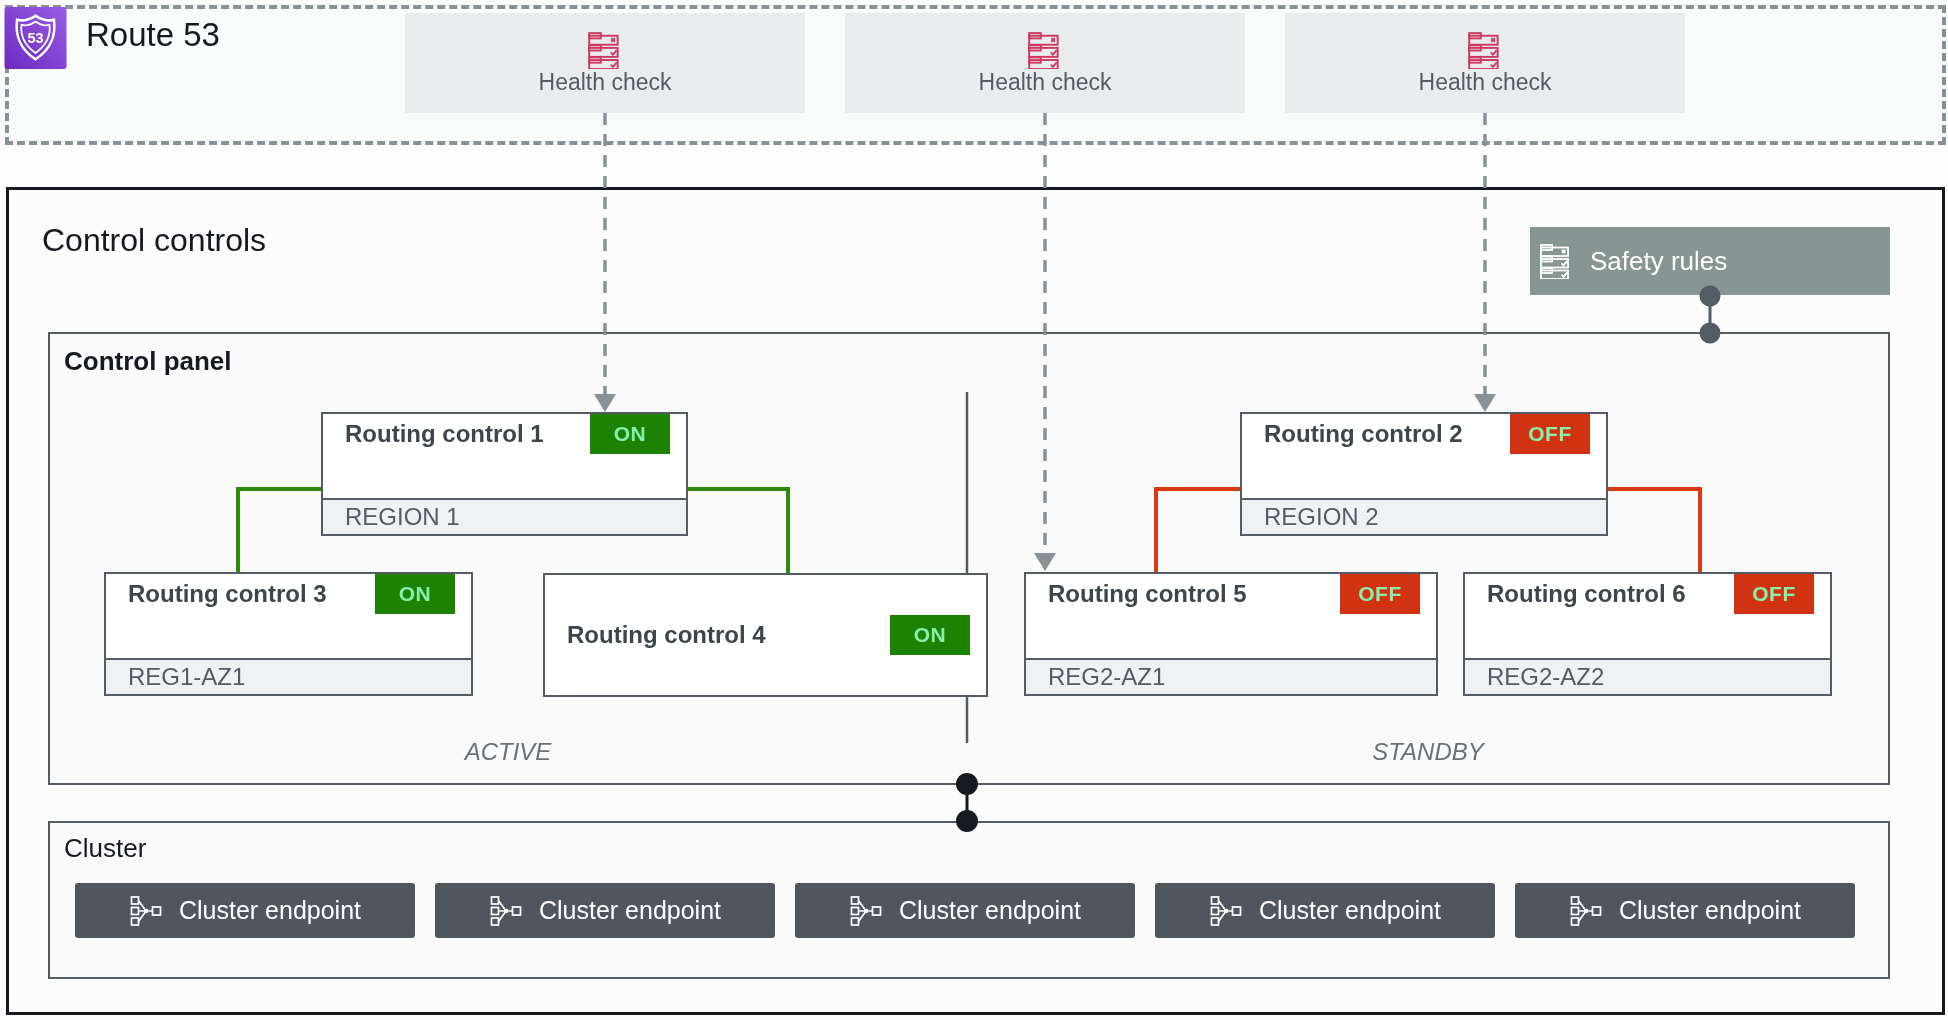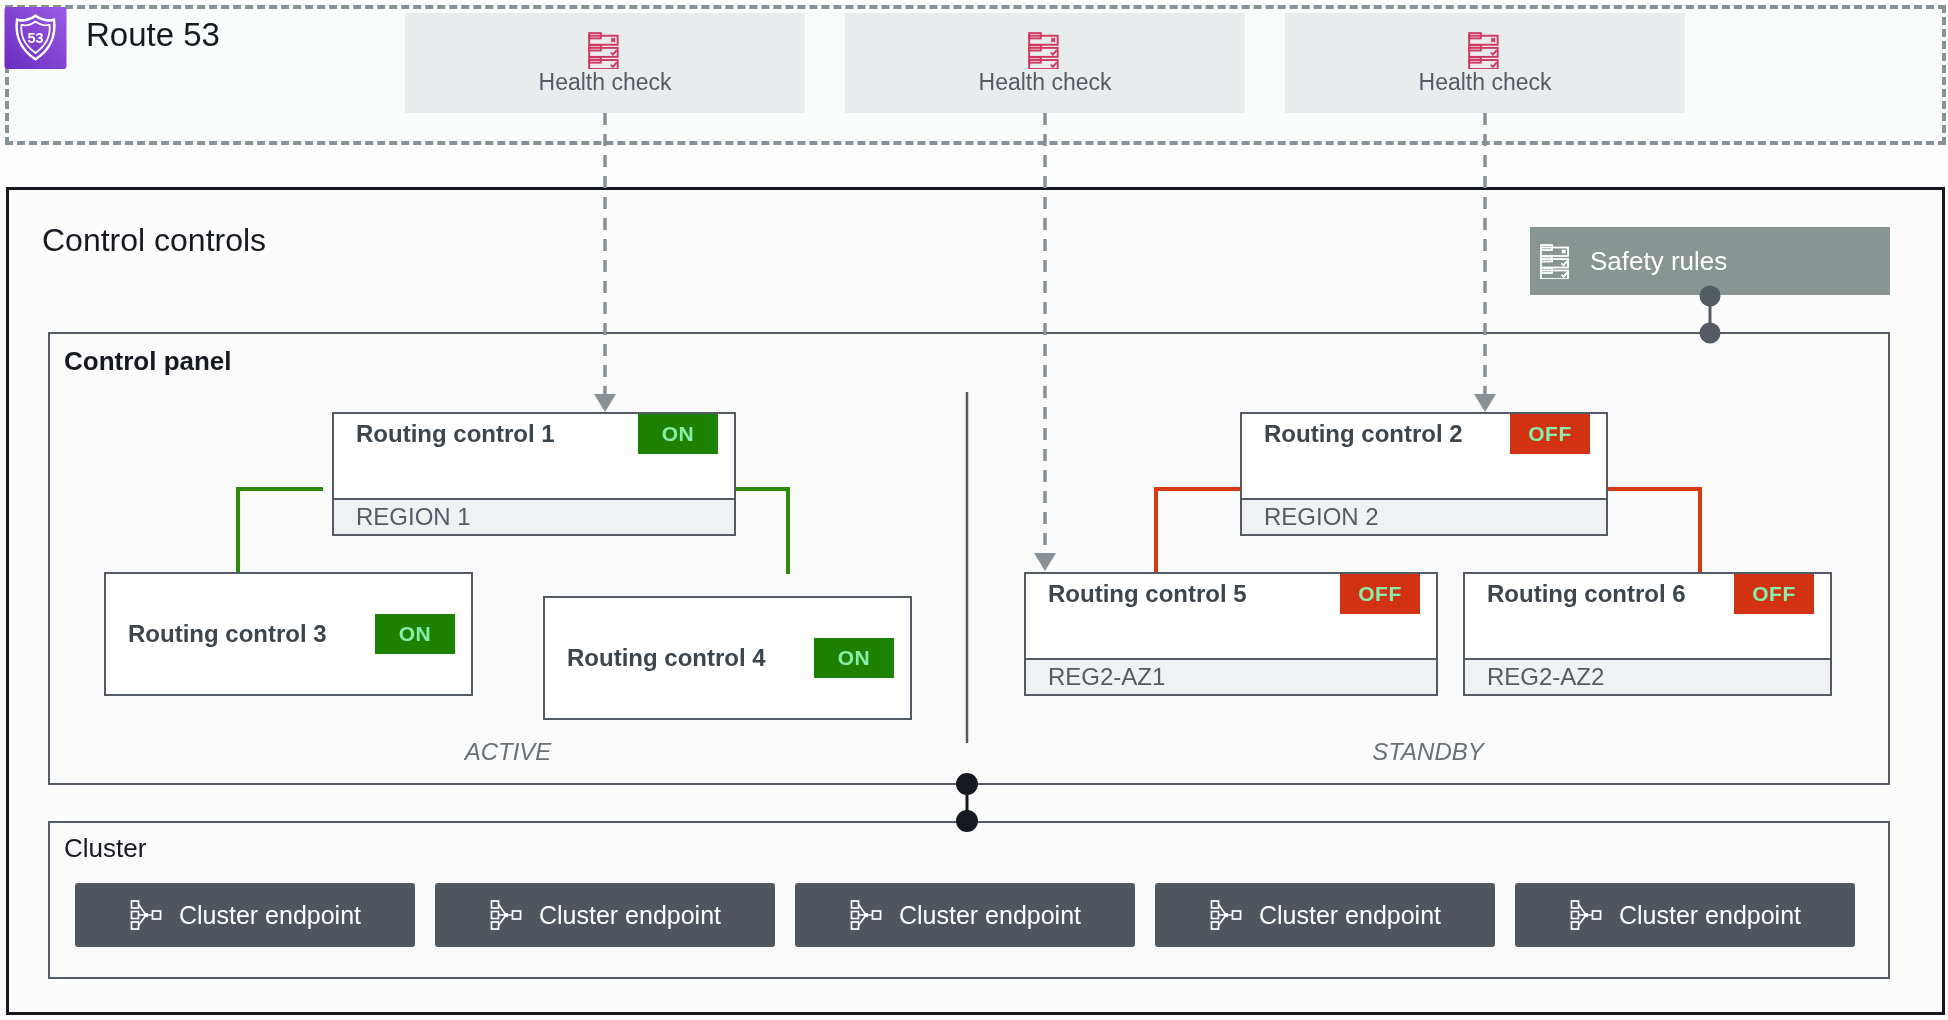--- a/index.html
+++ b/index.html
@@ -42,21 +42,21 @@
   .rc-n{font-size:24px;font-weight:bold;color:#3d454d;}
   .badge{min-width:46px;padding:0 17px;height:40px;display:flex;align-items:center;justify-content:center;
          color:#86efac;font-size:21px;font-weight:bold;letter-spacing:.5px;}
   .rc-r{height:44px;background:#f0f1f2;border-top:2px solid #545b64;display:flex;align-items:center;
         padding-left:22px;font-size:24px;color:#545b64;margin-top:44px;}
 
   
   .zone{top:738px;width:280px;text-align:center;font-size:24px;font-style:italic;color:#687078;}
 
   
-  .ep{top:883px;width:340px;height:64px;border-radius:3px;display:flex;align-items:center;
+  .ep{top:883px;width:340px;height:55px;border-radius:3px;display:flex;align-items:center;
       justify-content:center;gap:16px;color:#ffffff;font-size:25px;z-index:3;}
   .ep .ic{display:flex;color:#ffffff;}
 
   
   svg.wires{left:0;top:0;width:1948px;height:1020px;z-index:2;pointer-events:none;}
   svg.overlay{left:0;top:0;width:1948px;height:1020px;z-index:6;pointer-events:none;}
   .hidden-defs{position:absolute;width:0;height:0;}
 </style>
 </head>
 <body>
@@ -150,41 +150,42 @@
   <div class="abs cp-title">Control panel</div>
 
   <svg class="abs wires">
     <line x1="967" y1="392" x2="967" y2="743" stroke="#545b64" stroke-width="2.5"></line>
     <path d="M323 489 H238 V574" fill="none" stroke-width="4" stroke="#2e8b09"></path>
     <path d="M686 489 H788 V574" fill="none" stroke-width="4" stroke="#2e8b09"></path>
     <path d="M1242 489 H1156 V574" fill="none" stroke-width="4" stroke="#d8390e"></path>
     <path d="M1606 489 H1700 V574" fill="none" stroke-width="4" stroke="#d8390e"></path>
   </svg>
 
-  <div class="abs rc" style="left:332px;top:412px;width:404px">
+  <div class="abs rc" style="left:321px;top:412px;width:367px">
     <div class="rc-h">
         <span class="rc-n">Routing control 1</span>
       <span class="badge" style="background: rgb(29, 129, 2);">ON</span>
       </div>
     <div class="rc-r">REGION 1</div>
   </div>
   <div class="abs rc" style="left:1240px;top:412px;width:368px">
     <div class="rc-h">
         <span class="rc-n">Routing control 2</span>
       <span class="badge" style="background: rgb(209, 50, 18);">OFF</span>
       </div>
     <div class="rc-r">REGION 2</div>
   </div>
   <div class="abs rc" style="left:104px;top:572px;width:369px">
     <div class="rc-h">
         <span class="rc-n">Routing control 3</span>
       <span class="badge" style="background: rgb(29, 129, 2);">ON</span>
       </div>
-  </div>
-  <div class="abs rc" style="left:543px;top:596px;width:369px">
+    <div class="rc-r">REG1-AZ1</div>
+  </div>
+  <div class="abs rc" style="left:543px;top:573px;width:445px">
     <div class="rc-h">
         <span class="rc-n">Routing control 4</span>
       <span class="badge" style="background: rgb(29, 129, 2);">ON</span>
       </div>
   </div>
   <div class="abs rc" style="left:1024px;top:572px;width:414px">
     <div class="rc-h">
         <span class="rc-n">Routing control 5</span>
       <span class="badge" style="background: rgb(209, 50, 18);">OFF</span>
       </div>

